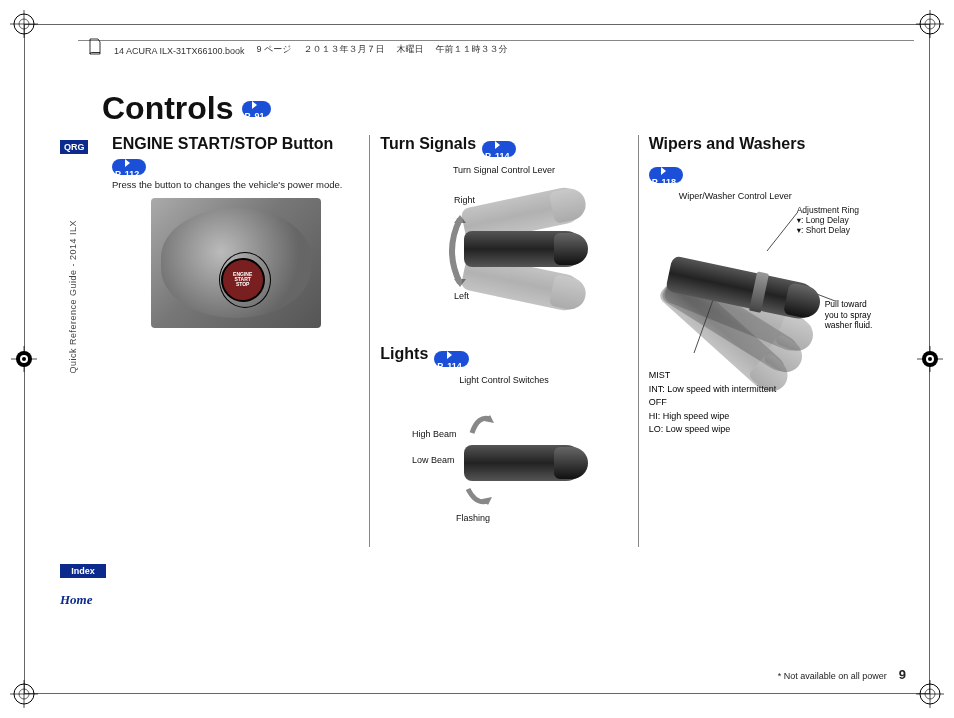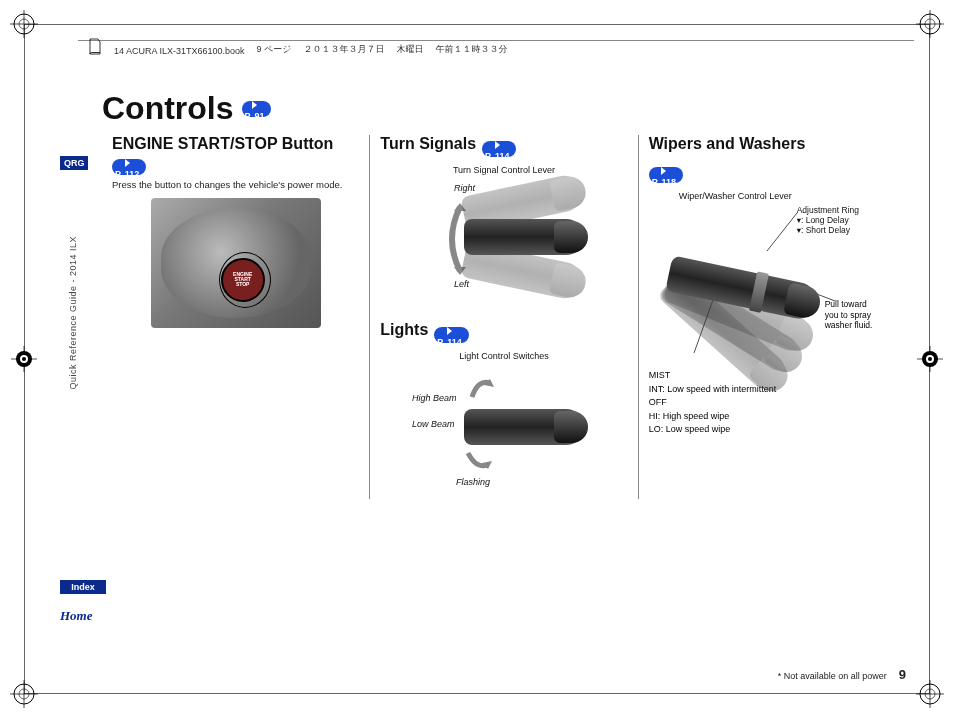--- a/index.html
+++ b/index.html
@@ -11,40 +11,40 @@
   .cm-tr { right:24px; top:24px; transform:translate(50%,-50%);}
   .cm-bl { left:24px; bottom:24px; transform:translate(-50%,50%);}
   .cm-br { right:24px; bottom:24px; transform:translate(50%,50%);}
   .regmark { position:absolute; width:30px; height:30px; }
   .reg-l { left:24px; top:50%; transform:translate(-50%,-50%);}
   .reg-r { right:24px; top:50%; transform:translate(50%,-50%);}
   .header-line { position:absolute; left:78px; top:40px; right:40px; border-bottom:0.5px solid #888; height:0;}
   .header-text { position:absolute; left:88px; top:38px; font-size:9px; color:#333; display:flex; gap:12px; align-items:flex-end;}
   .header-icon { width:14px; height:18px; }
   .content { position:absolute; left:60px; top:90px; right:48px; bottom:60px; }
-  .sidebar { position:absolute; left:0; top:16px; width:28px; height:100%; }
+  .sidebar { position:absolute; left:0; top:0; width:28px; height:100%; }
   .side-vert { writing-mode: vertical-rl; transform: rotate(180deg); font-size:9px; color:#444; position:absolute; left:8px; top:130px; letter-spacing:0.5px;}
   .qrg-tag { position:absolute; left:0; top:50px; background:#0b2a8c; color:#fff; font-size:9px; font-weight:bold; padding:2px 4px; width:28px; text-align:center;}
   .idx-tag { position:absolute; left:0; bottom:80px; background:#0b2a8c; color:#fff; font-size:9px; font-weight:bold; padding:2px 3px; width:46px; text-align:center;}
   .home-tag { position:absolute; left:0; bottom:50px; color:#0b2a8c; font-size:13px; font-style:italic; font-family:'Brush Script MT',cursive; font-weight:bold;}
   .main { margin-left:42px; }
   h1.title { font-size:32px; font-weight:bold; color:#111; display:inline-flex; align-items:center; gap:8px;}
   h2.sect { font-size:16px; font-weight:bold; color:#111; margin-bottom:4px; display:inline-flex; align-items:baseline; gap:6px; flex-wrap:wrap;}
   .pref { display:inline-flex; align-items:center; background:#1c4fd7; color:#fff; border-radius:9px; height:16px; padding:0 7px 0 3px; font-size:9px; font-weight:bold; white-space:nowrap; gap:2px;flex-direction:column;}
   .pref .arrow { width:0; height:0; border-left:5px solid #fff; border-top:4px solid transparent; border-bottom:4px solid transparent; display:inline-block;}
   .cols { display:flex; gap:0; margin-top:8px;}
   .col { flex:1; padding:0 10px; min-width:0;}
   .col + .col { border-left:0.5px solid #888; }
   .small { font-size:9.5px; color:#222; line-height:1.35; }
   .caption { font-size:9px; color:#111; text-align:center; margin:4px 0;}
   .figbox { width:170px; height:130px; margin:6px auto; position:relative; background:linear-gradient(135deg,#aaa 0%,#777 45%,#555 100%); border-radius:4px; overflow:hidden;}
   .btn-ring { position:absolute; left:70px; top:60px; width:44px; height:44px; border-radius:50%; background:#7a1f1f; border:2px solid #000; display:flex; align-items:center; justify-content:center; flex-direction:column;}
   .btn-ring span { font-size:5px; color:#fff; line-height:1; font-weight:bold;}
   .btn-callout { position:absolute; left:68px; top:54px; width:52px; height:56px; border:1.5px solid #000; border-radius:50%;}
-  .lever-fig { width:200px; height:120px; margin:4px auto; position:relative;font-style:italic;}
+  .lever-fig { width:200px; height:120px; margin:16px auto; position:relative;}
   .lever-body { position:absolute; left:60px; top:40px; width:120px; height:36px; background:linear-gradient(#555,#222,#555); border-radius:8px 18px 18px 8px;}
   .lever-knob { position:absolute; right:-4px; top:2px; width:34px; height:32px; background:linear-gradient(#666,#111); border-radius:6px 16px 16px 6px;}
   .lever-ghost { opacity:0.35; }
   .arc-arrow { position:absolute; width:30px; height:80px; }
   .lbl { position:absolute; font-size:9px; color:#111; }
   .wiper-fig { width:230px; height:160px; margin:4px 0; position:relative;}
   .wiper-labels { font-size:9px; line-height:1.5; margin-top:4px;}
   .wiper-labels b { font-weight:normal; }
   .footer { position:absolute; right:48px; bottom:36px; font-size:9px; color:#222; display:flex; align-items:baseline; gap:12px;}
   .footer .pg { font-size:13px; font-weight:bold;}

